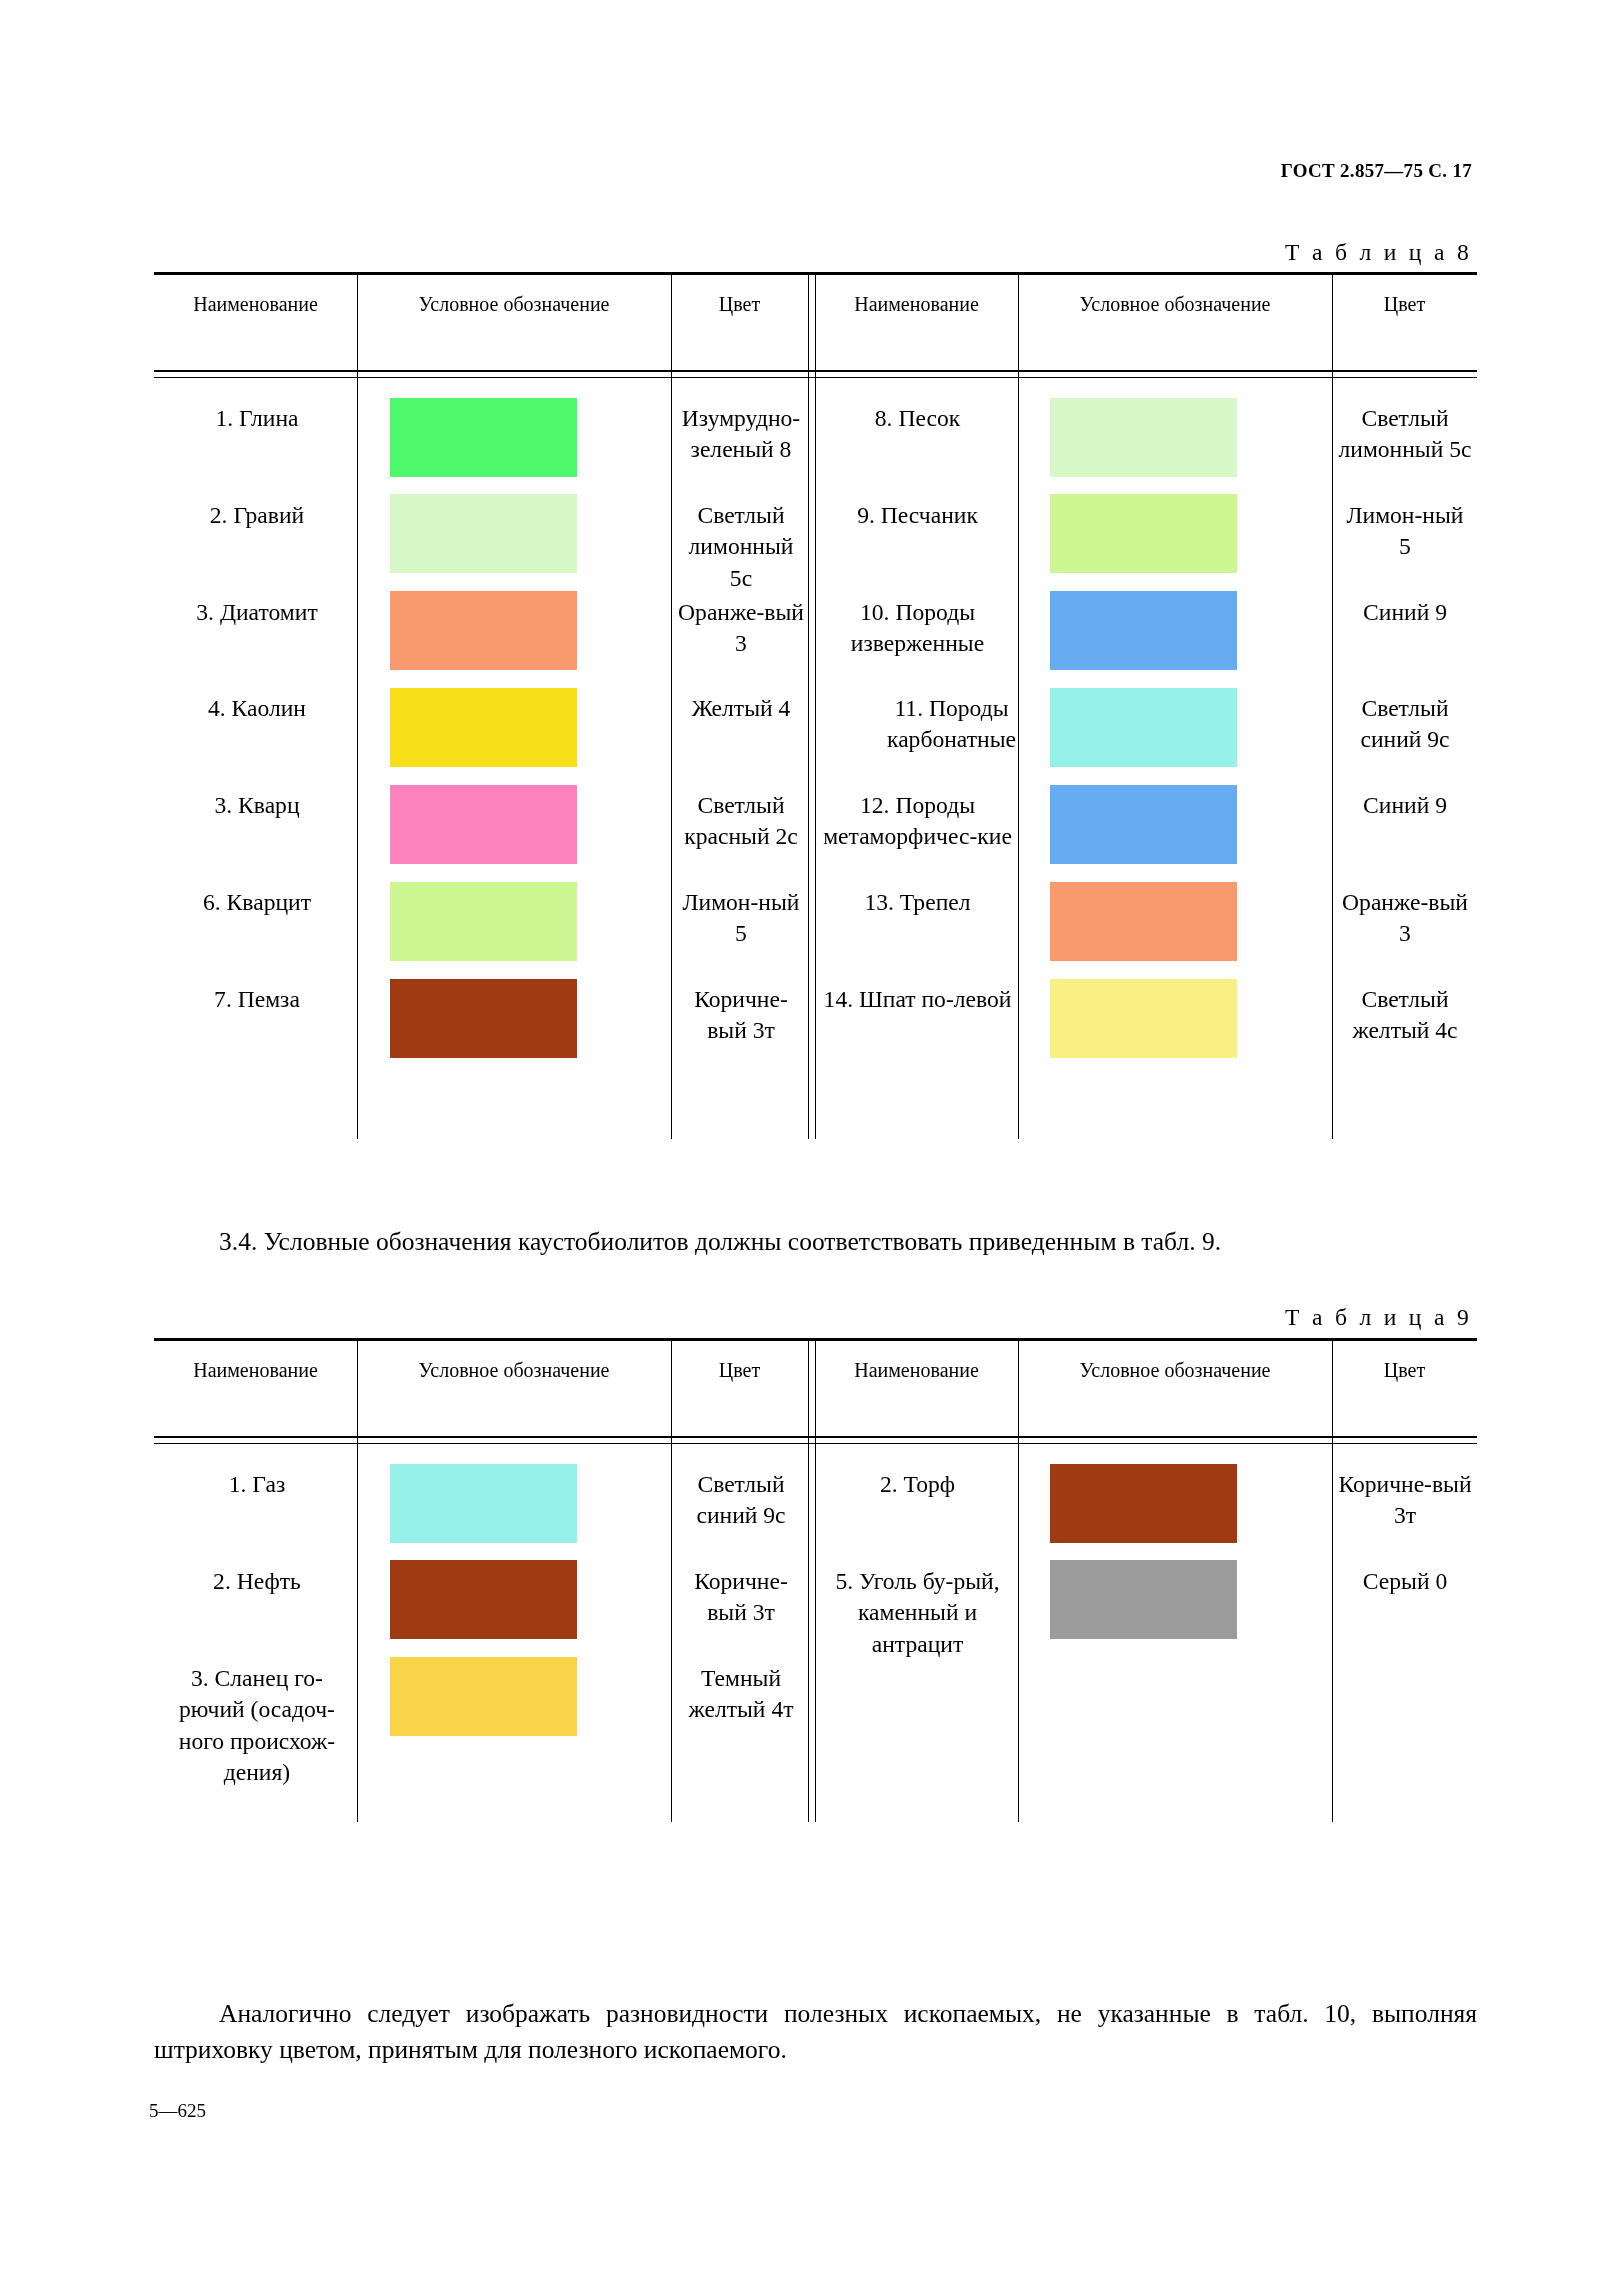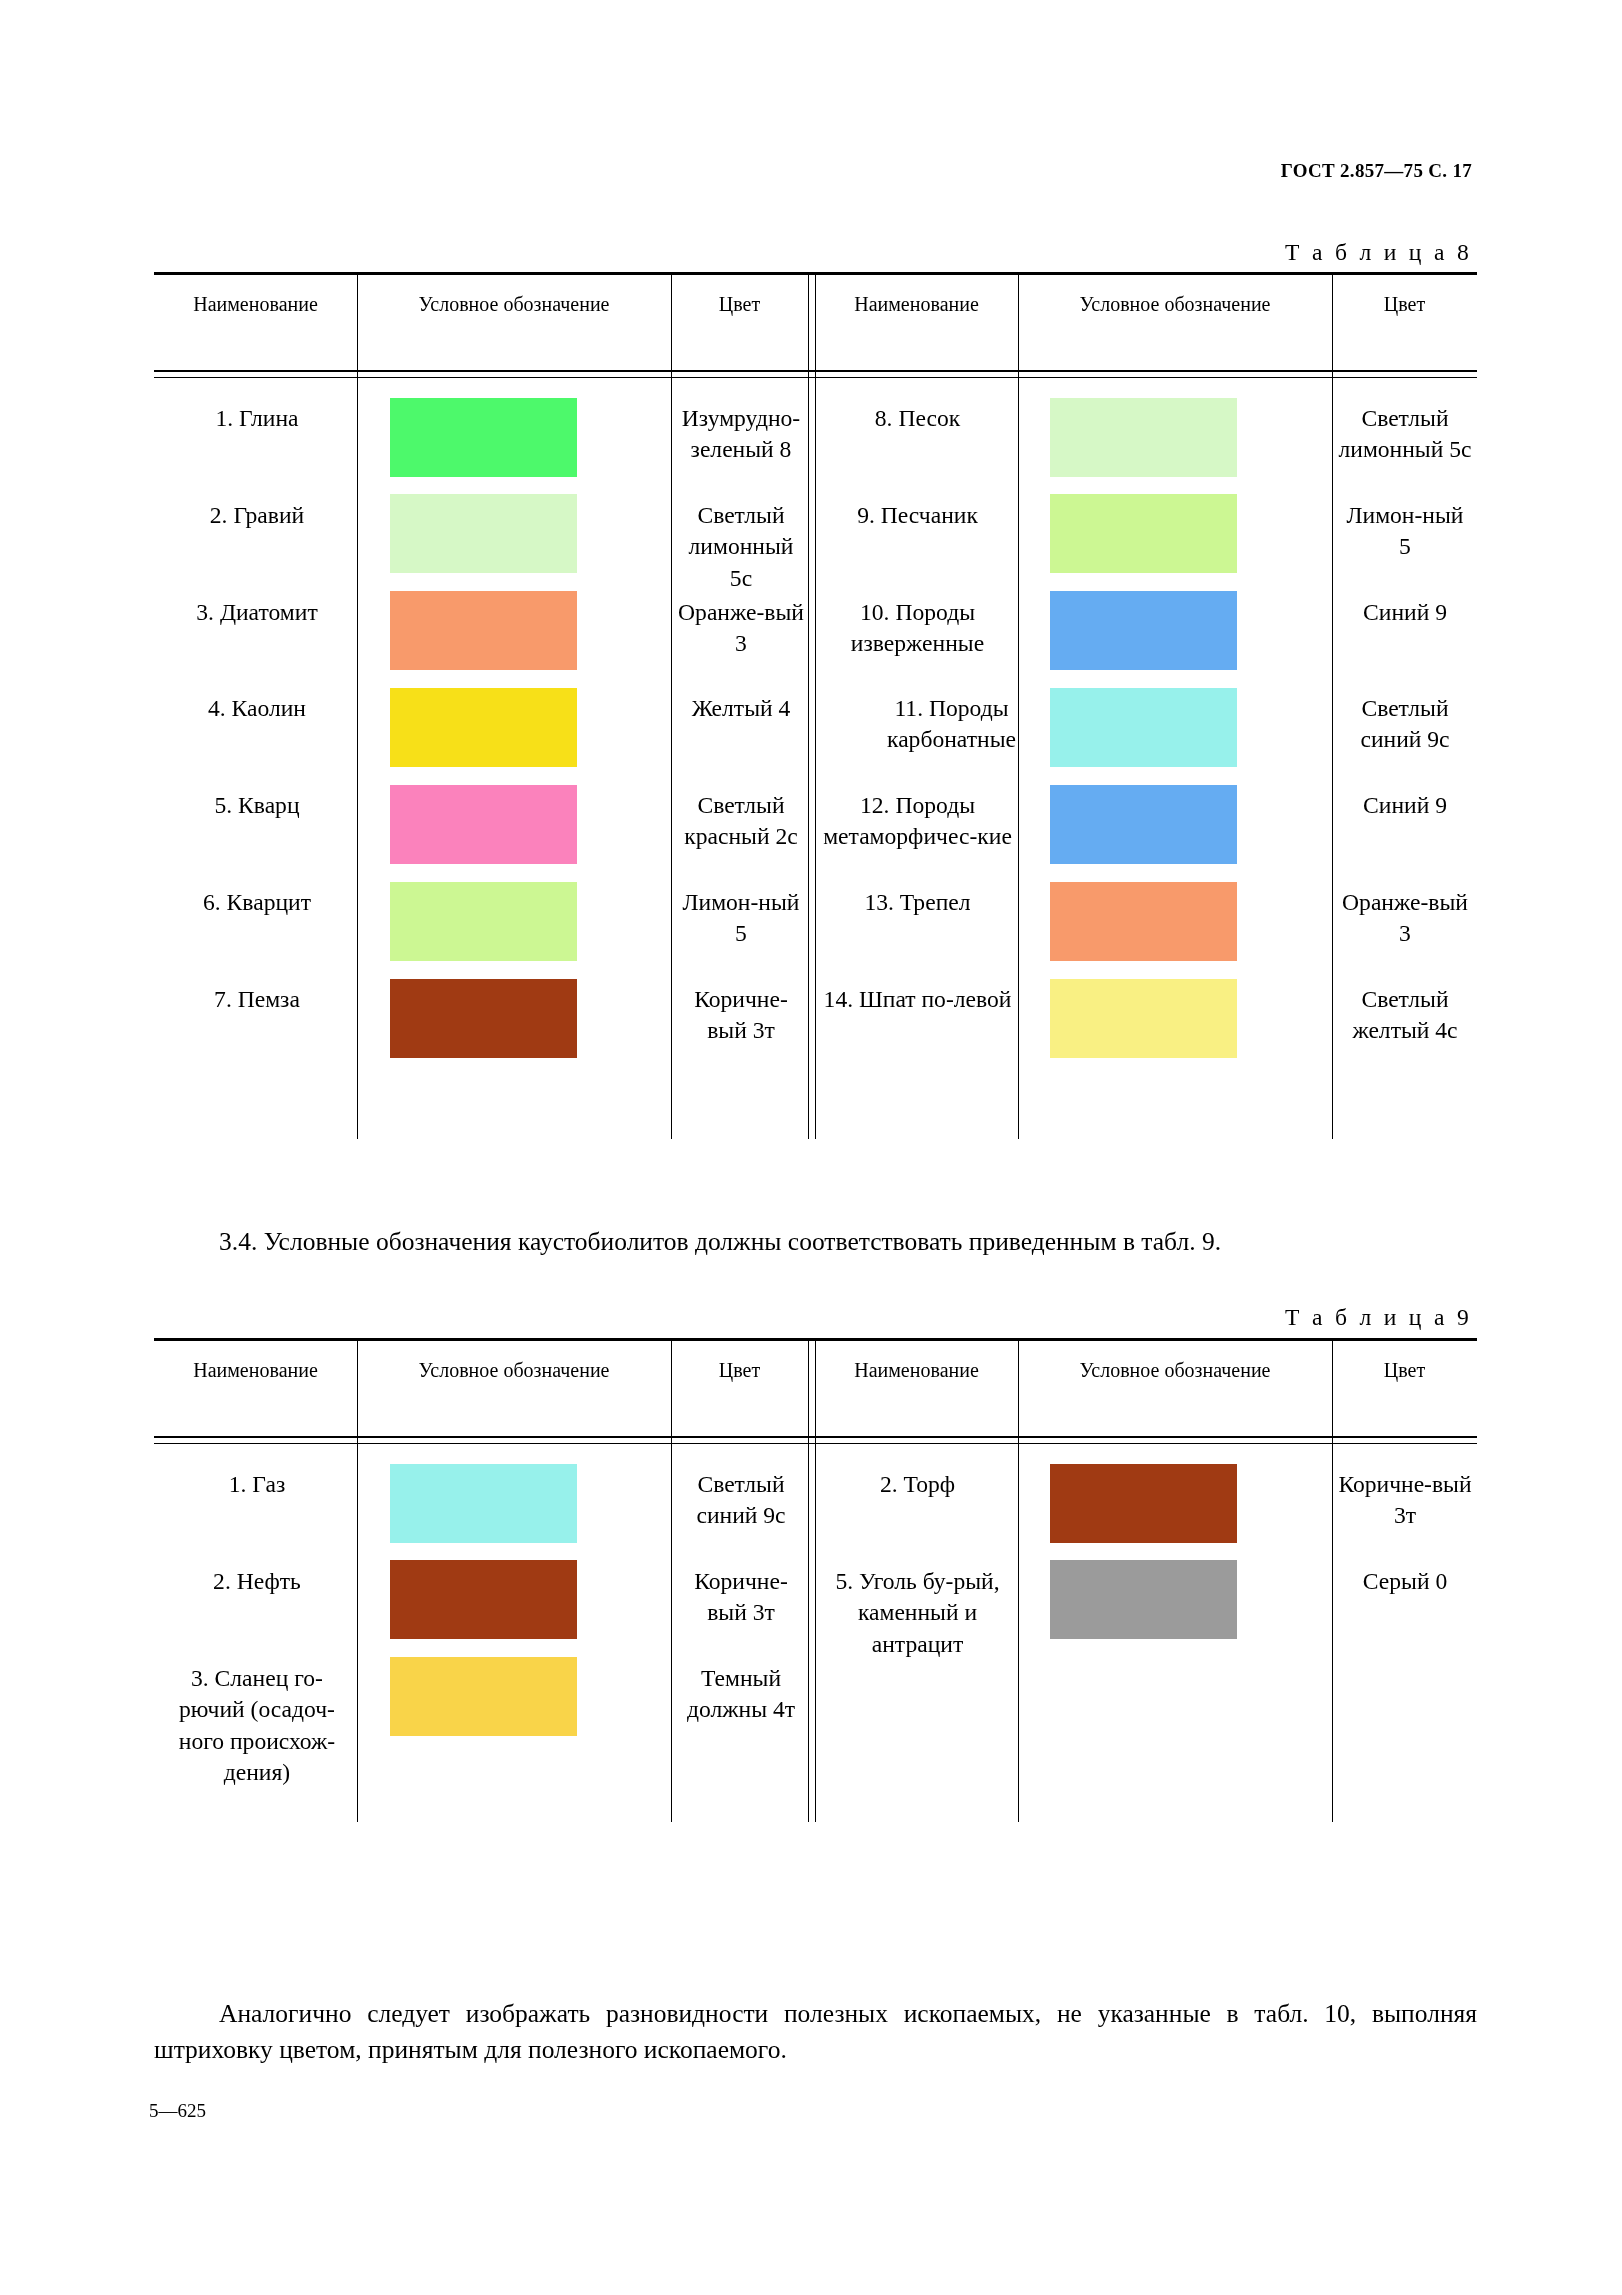--- a/index.html
+++ b/index.html
@@ -172,21 +172,21 @@
       <div class="cell-color" style="left: 523px; width: 128px; top: 131px;">Изумрудно-зеленый 8</div>
       <div class="cell-name" style="left: 6.5px; width: 193px; top: 228px;">2. Гравий</div>
       <div class="swatch" style="left: 236px; top: 222px; background: rgb(214, 248, 198);"></div>
       <div class="cell-color" style="left: 523px; width: 128px; top: 228px;">Светлый лимонный 5с</div>
       <div class="cell-name" style="left: 6.5px; width: 193px; top: 325px;">3. Диатомит</div>
       <div class="swatch" style="left: 236px; top: 319px; background: rgb(248, 154, 107);"></div>
       <div class="cell-color" style="left: 523px; width: 128px; top: 325px;">Оранже-вый 3</div>
       <div class="cell-name" style="left: 6.5px; width: 193px; top: 421px;">4. Каолин</div>
       <div class="swatch" style="left: 236px; top: 416px; background: rgb(247, 224, 24);"></div>
       <div class="cell-color" style="left: 523px; width: 128px; top: 421px;">Желтый 4</div>
-      <div class="cell-name" style="left: 6.5px; width: 193px; top: 518px;">5. Кварц</div>
+      <div class="cell-name" style="left: 6.5px; width: 193px; top: 518px;">3. Кварц</div>
       <div class="swatch" style="left: 236px; top: 513px; background: rgb(251, 130, 188);"></div>
       <div class="cell-color" style="left: 523px; width: 128px; top: 518px;">Светлый красный 2с</div>
       <div class="cell-name" style="left: 6.5px; width: 193px; top: 615px;">6. Кварцит</div>
       <div class="swatch" style="left: 236px; top: 610px; background: rgb(204, 247, 147);"></div>
       <div class="cell-color" style="left: 523px; width: 128px; top: 615px;">Лимон-ный 5</div>
       <div class="cell-name" style="left: 6.5px; width: 193px; top: 712px;">7. Пемза</div>
       <div class="swatch" style="left: 236px; top: 707px; background: rgb(160, 58, 19);"></div>
       <div class="cell-color" style="left: 523px; width: 128px; top: 712px;">Коричне-вый 3т</div>
       <div class="cell-name" style="left: 667px; width: 193px; top: 131px;">8. Песок</div>
       <div class="swatch" style="left: 896px; top: 126px; background: rgb(214, 248, 198);"></div>
@@ -234,21 +234,21 @@
       <div class="head-cell" style="left: 864px; width: 314px; top: 19.6px;">Условное обозначение</div>
       <div class="head-cell" style="left: 1178px; width: 145px; top: 19.6px;">Цвет</div>
       <div class="cell-name" style="left: 6.5px; width: 193px; top: 131px;">1. Газ</div>
       <div class="swatch" style="left: 236px; top: 126px; background: rgb(151, 241, 235);"></div>
       <div class="cell-color" style="left: 523px; width: 128px; top: 131px;">Светлый синий 9с</div>
       <div class="cell-name" style="left: 6.5px; width: 193px; top: 228px;">2. Нефть</div>
       <div class="swatch" style="left: 236px; top: 222px; background: rgb(160, 58, 19);"></div>
       <div class="cell-color" style="left: 523px; width: 128px; top: 228px;">Коричне-вый 3т</div>
       <div class="cell-name" style="left: 6.5px; width: 193px; top: 325px;">3. Сланец го-рючий (осадоч-ного происхож-дения)</div>
       <div class="swatch" style="left: 236px; top: 319px; background: rgb(249, 212, 73);"></div>
-      <div class="cell-color" style="left: 523px; width: 128px; top: 325px;">Темный должны 4т</div>
+      <div class="cell-color" style="left: 523px; width: 128px; top: 325px;">Темный желтый 4т</div>
       <div class="cell-name" style="left: 667px; width: 193px; top: 131px;">2. Торф</div>
       <div class="swatch" style="left: 896px; top: 126px; background: rgb(160, 58, 19);"></div>
       <div class="cell-color" style="left: 1184px; width: 134px; top: 131px;">Коричне-вый 3т</div>
       <div class="cell-name" style="left: 667px; width: 193px; top: 228px;">5.  Уголь бу-рый,  каменный и антрацит</div>
       <div class="swatch" style="left: 896px; top: 222px; background: rgb(155, 155, 155);"></div>
       <div class="cell-color" style="left: 1184px; width: 134px; top: 228px;">Серый 0</div>
     </div>
 
   <div class="para" id="para36">Аналогично следует изображать разновидности полезных ископаемых, не указанные в табл. 10, выполняя штриховку цветом, принятым для полезного ископаемого.</div>
 

